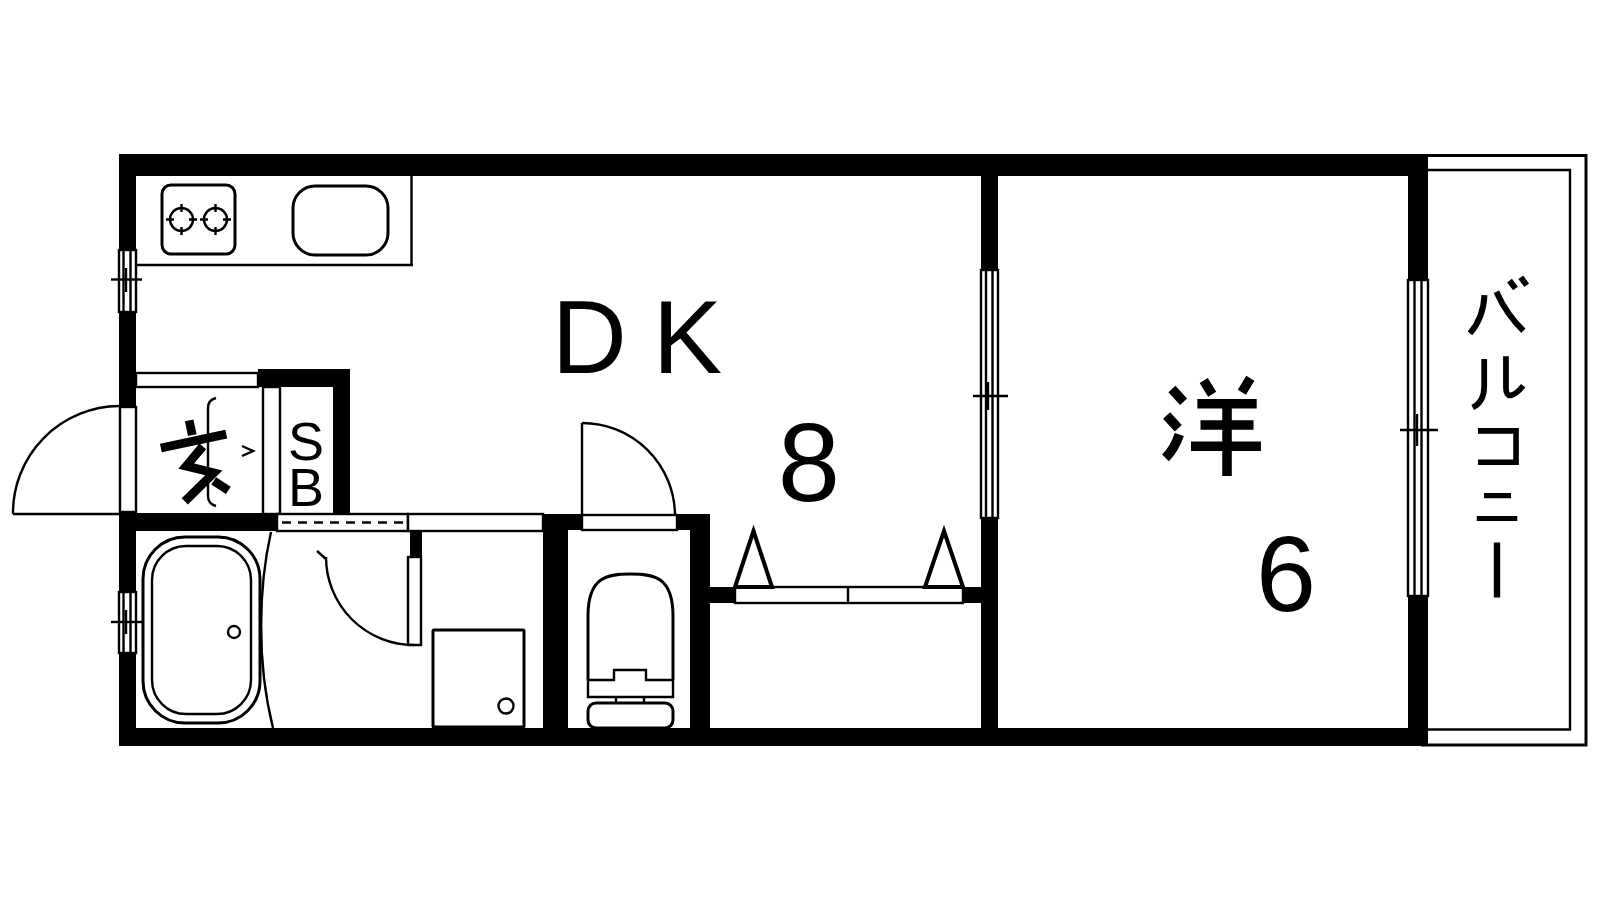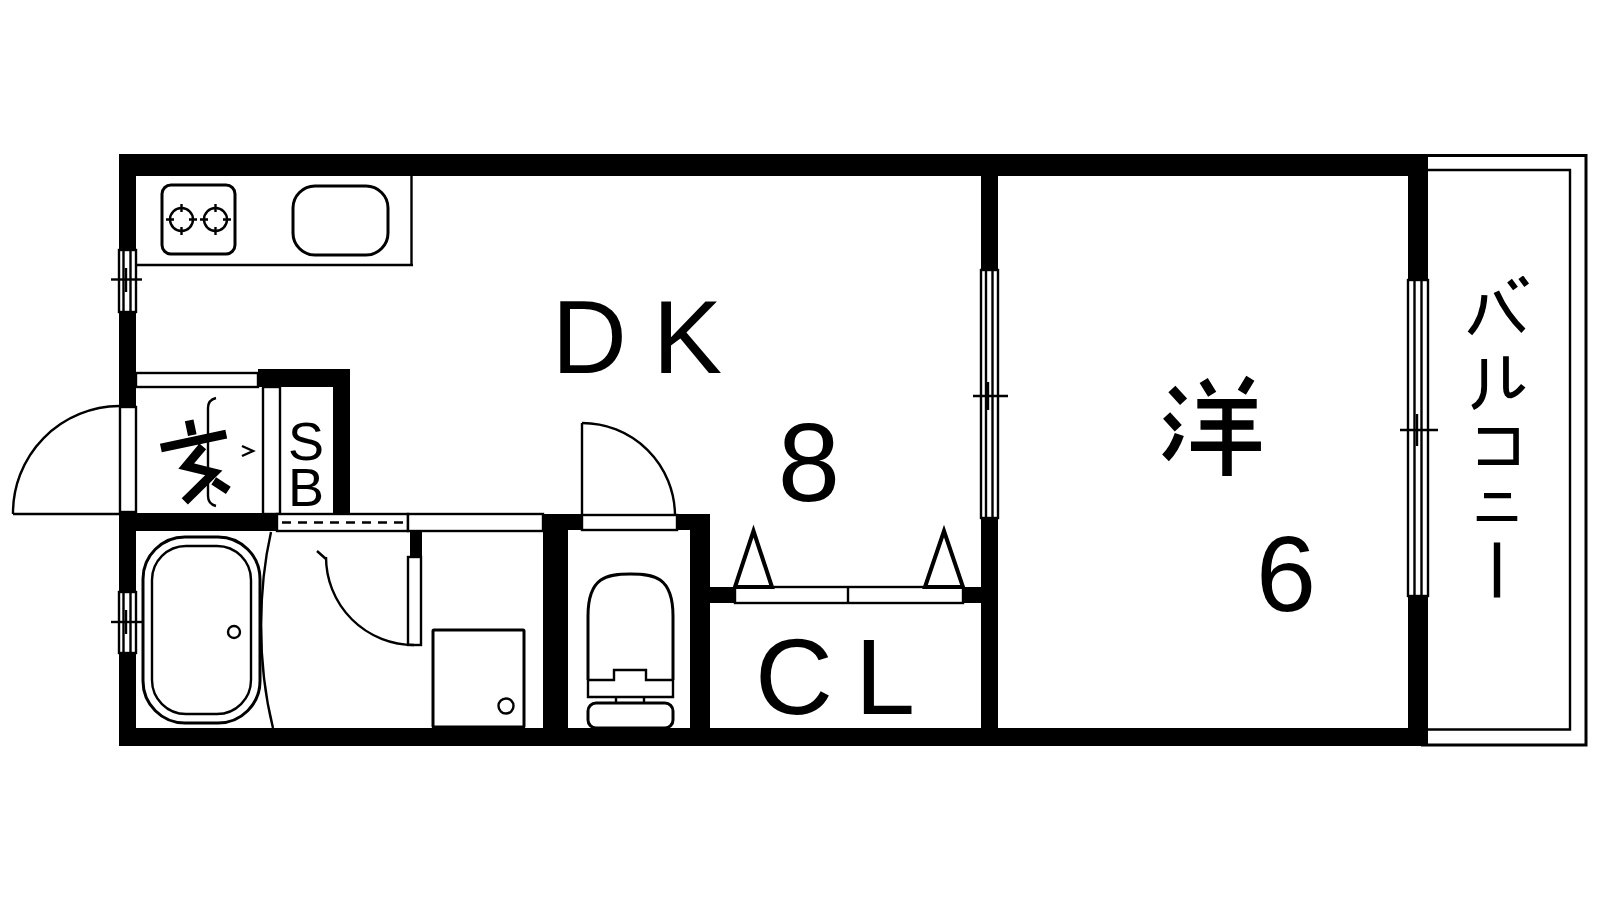--- a/index.html
+++ b/index.html
@@ -160,21 +160,20 @@
       <line class="ln" x1="848" y1="587" x2="848" y2="603"></line>
       <path class="tri" d="M 735 587 L 753.5 531 L 772 587 Z"></path>
       <path class="tri" d="M 925 587 L 944 531 L 963 587 Z"></path>
     </g>
   </svg>
 
   <div class="label lbl-dk" style="left:650px;top:337px;">DK</div>
 
   <div class="label lbl-8" style="left:809px;top:463px;">8</div>
 
-  <div class="label lbl-cl" style="left:846px;top:677px;">CL</div>
 
   <div class="label lbl-sb" style="left:306px;top:464px;">
     <div>S</div>
     <div>B</div>
   </div>
 
   <div class="label lbl-6" style="left:1286px;top:574px;">6</div>
 
   <div class="gx" style="left:198px;top:462px;">
     <span class="sr">玄</span>

